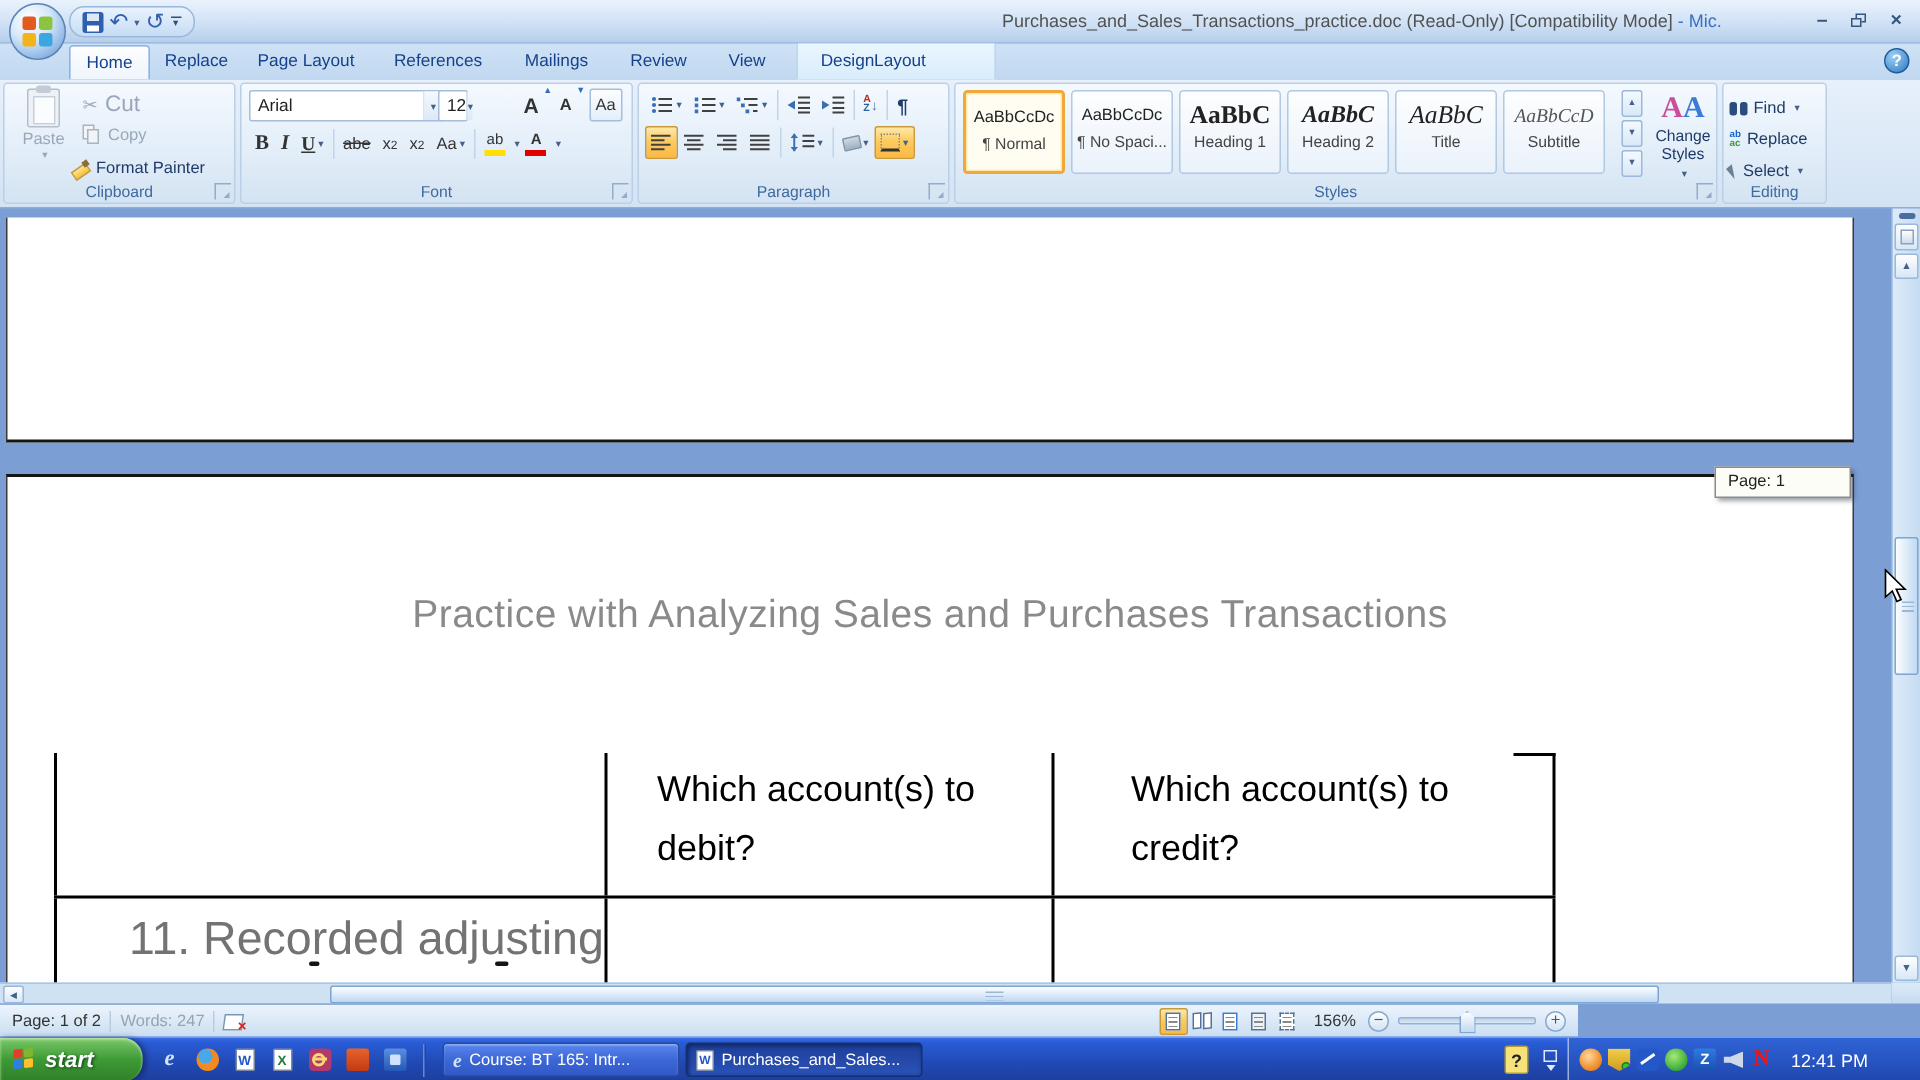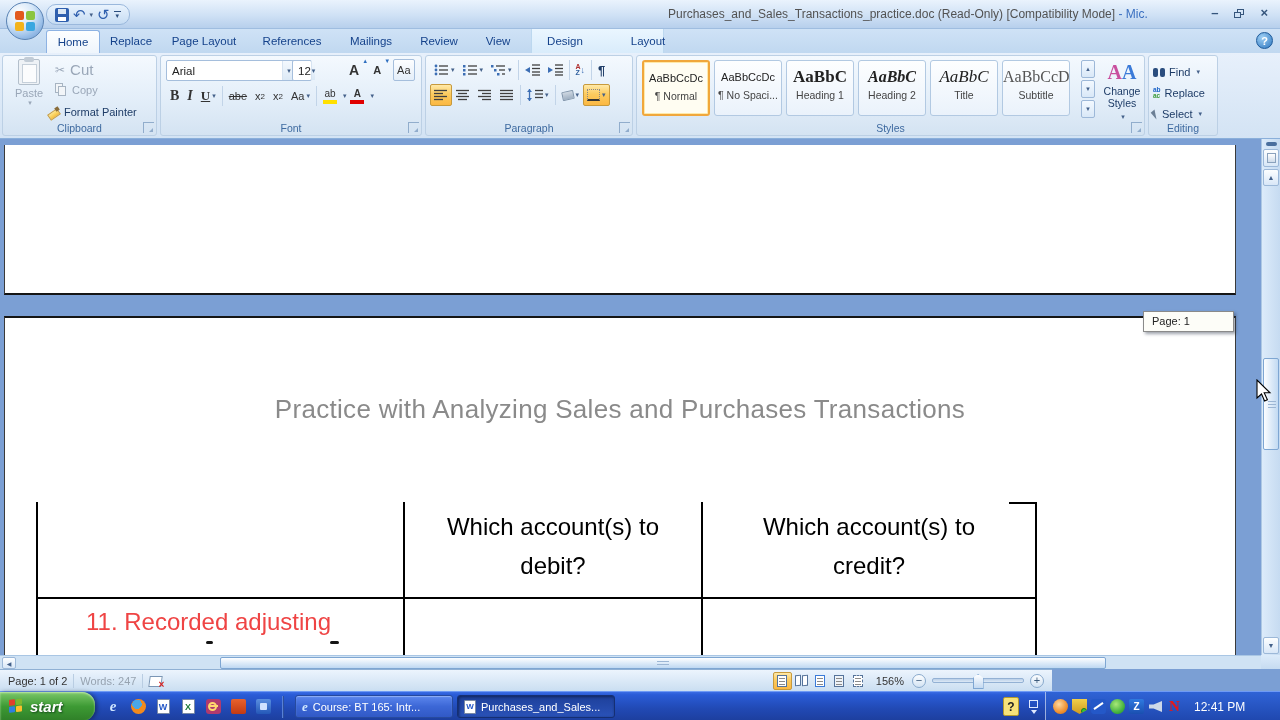--- a/index.html
+++ b/index.html
@@ -87,21 +87,21 @@
 .shadei{width:12px;height:9px;background:linear-gradient(#cfd8e2,#9fb0c2);border:1px solid #7f93a8;transform:rotate(-12deg);border-radius:1px}
 
 
 .stitem{position:absolute;top:4px;width:68px;height:56px;border:1px solid #b2c9e2;border-radius:3px;background:linear-gradient(#fdfeff,#eaf2fb);text-align:center;padding-top:7px}
 .stitem.on{border:2px solid #f0a73c;background:#fffdf2;box-shadow:0 0 0 1px #ffe9a8 inset}
 .stprev{display:block;font-size:11px;color:#222;line-height:18px;white-space:nowrap;overflow:hidden}
 .stname{display:block;font-size:10.5px;color:#444;margin-top:3px;white-space:nowrap;overflow:hidden}
 .p-h1{font-family:"Liberation Serif",serif;font-weight:bold;font-size:17px;color:#222}
 .p-h2{font-family:"Liberation Serif",serif;font-weight:bold;font-style:italic;font-size:16px;color:#222}
 .p-ti{font-family:"Liberation Serif",serif;font-style:italic;font-size:17px;color:#222}
-.p-su{font-family:"Liberation Serif",serif;font-size:16px;color:#555}
+.p-su{font-family:"Liberation Serif",serif;font-style:italic;font-size:13px;color:#555}
 .galbtn{position:absolute;left:444px;width:14px;height:18px;background:linear-gradient(#f3f9ff,#d9e8f7);border:1px solid #9db8d8;border-radius:2px;font-size:6px;color:#44618a;display:flex;align-items:center;justify-content:center;flex-direction:column}
 .chgst{position:absolute;left:462px;top:3px;width:46px;height:74px;text-align:center;font-size:10.5px;color:#1e3c67}
 .chgst .aa{font-family:"Liberation Serif",serif;font-weight:bold;font-size:20px;line-height:26px}
 .chgst .aa .a1{color:#c94f9e}.chgst .aa .a2{color:#3a7ad8}
 
 
 .edrow{position:absolute;left:4px;height:20px;display:flex;align-items:center;gap:4px;font-size:11px;color:#1e3c67;white-space:nowrap}
 .binoc{width:12px;height:9px;position:relative}
 .binoc i{position:absolute;top:0;width:5px;height:9px;background:#2a4d7e;border-radius:2px}
 .binoc i.b2{left:7px}
@@ -115,22 +115,22 @@
 .p1{top:5px;height:150px;border:1px solid #3a3a3a;border-top:none;border-bottom:2px solid #151515}
 .p2{top:176px;height:340px;border:1px solid #3a3a3a;border-top:2px solid #151515;border-bottom:none;overflow:hidden}
 .dhead{position:absolute;left:0;right:0;top:76px;text-align:center;font-size:26px;color:#8a8a8a;letter-spacing:.3px}
 .dtable{position:absolute;left:31px;top:184px;width:1001px}
 .dtable:before{content:"";position:absolute;right:0;top:0;width:28px;height:2px;background:#000}
 .trow{display:flex}
 .tc{border-left:2px solid #000;position:relative}
 .c1{width:367px}.c2{width:298px}.c3{width:336px;border-right:2px solid #000}
 .thead{border-bottom:2px solid #000;height:97px}
 .tbody{height:140px}
-.hcell{display:block;width:230px;margin:5px auto 0;font-size:24px;line-height:39px;text-align:center;color:#000}
-.rowtext{display:block;font-size:24px;color:#ef4444;padding:9px 0 0 48px}
+.hcell{display:block;width:230px;margin:5px auto 0;font-size:24px;line-height:39px;text-align:left;color:#000}
+.rowtext{display:block;font-size:31px;color:#737373;padding:9px 0 0 48px}
 .frag{position:absolute;height:3px;background:#151515;border-radius:2px}
 .tooltip{position:absolute;left:1143px;top:311px;width:91px;height:21px;background:#fdfdf8;border:1px solid #8a8a8a;box-shadow:2px 2px 3px rgba(40,50,70,.45);font-size:11px;color:#222;line-height:19px;padding-left:8px;z-index:40}
 
 
 .vscroll{position:absolute;left:1261px;top:139px;width:19px;height:516px;background:linear-gradient(to right,#dcebfa,#c6dbf1);border-left:1px solid #adc8e4}
 .vsplit{position:absolute;left:4px;top:3px;width:11px;height:4px;background:#4a6f9e;border-radius:2px}
 .sbtn{position:absolute;left:1px;width:16px;background:linear-gradient(#fdfeff,#d8e7f7);border:1px solid #9cb8d8;border-radius:2px;display:flex;align-items:center;justify-content:center;font-size:7px;color:#44618a}
 .vruler{top:10px;height:18px}
 .vruler i{width:9px;height:10px;border:1px solid #8aa2bd;background:linear-gradient(#fff,#cfdcea)}
 .vup{top:30px;height:17px}
@@ -246,21 +246,21 @@
   <div class="tabrow">
     <div class="ctxbg"></div>
     <div class="tab on" style="left:46px;width:54px">Home</div>
     <div class="tab" style="left:106px;width:50px">Replace</div>
     <div class="tab" style="left:160px;width:88px">Page Layout</div>
     <div class="tab" style="left:252px;width:80px">References</div>
     <div class="tab" style="left:338px;width:66px">Mailings</div>
     <div class="tab" style="left:410px;width:58px">Review</div>
     <div class="tab" style="left:474px;width:48px">View</div>
     <div class="tab" style="left:536px;width:58px">Design</div>
-    <div class="tab" style="left:620px;width:56px">Layout</div>
+    <div class="tab" style="left:572px;width:56px">Layout</div>
     <div class="helpq">?</div>
   </div>
 
   <div class="ribbon">
 
     <div class="rgroup" style="left:2px;width:155px">
       <div class="abs" style="left:6px;top:3px;width:40px;height:60px;text-align:center">
         <div class="pastei" style="margin:0 auto"></div>
         <div class="gray" style="font-size:11px;margin-top:2px">Paste</div>
         <div class="ddm gray">▾</div>

